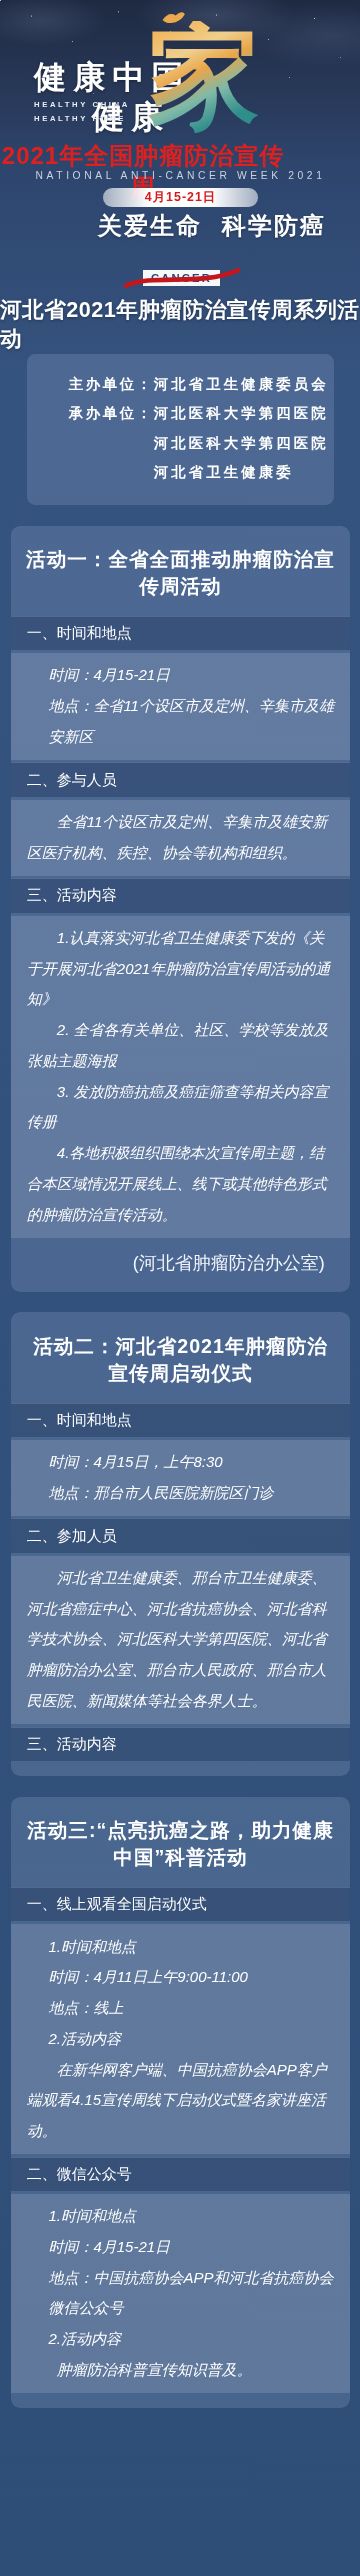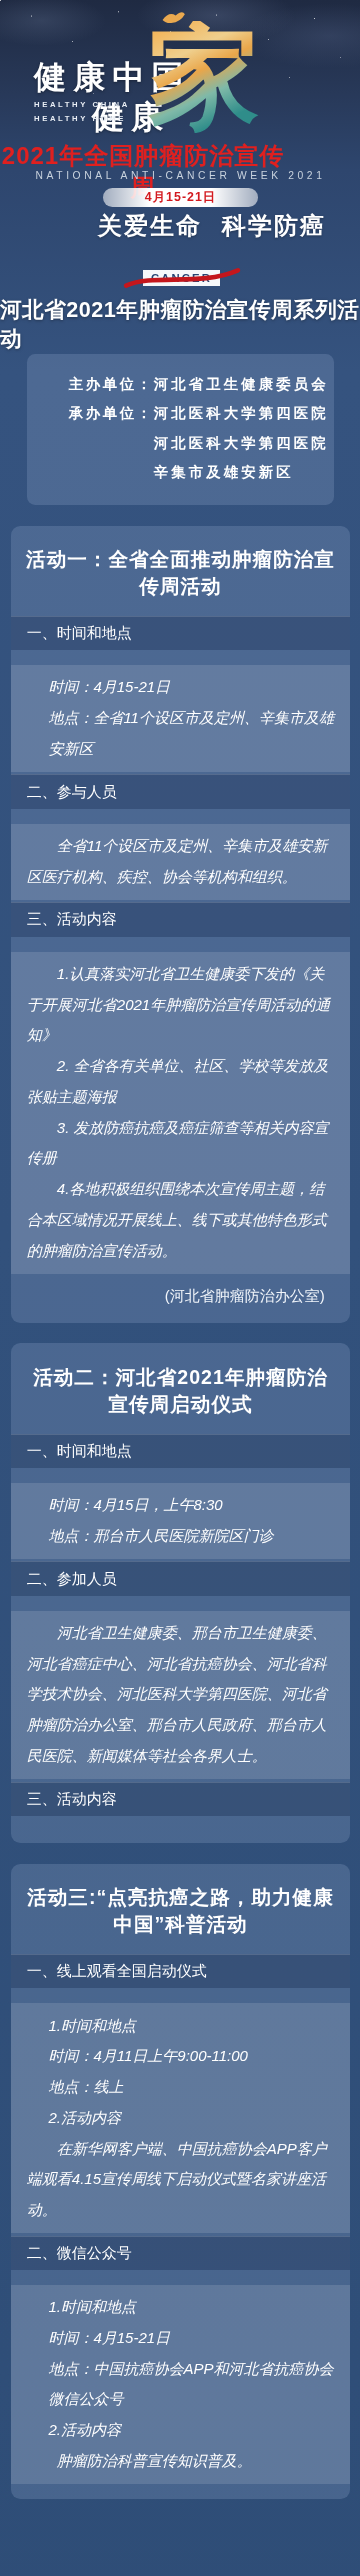--- a/index.html
+++ b/index.html
@@ -35,25 +35,25 @@
   .stamp span{font-size:11.3px;font-weight:bold;color:#274472;letter-spacing:2.1px;}
   .strike{position:absolute;left:123px;top:265px;width:118px;height:27px;pointer-events:none;}
   .series-title{position:absolute;left:0;top:295px;width:361px;font-size:21.6px;font-weight:bold;color:#fff;letter-spacing:0.5px;text-shadow:0 1px 3.1px rgba(0,0,0,.35);}
   
   .org-card{margin:45px 27px 0;border-radius:8.2px;background:rgba(173,197,230,.20);padding:15.5px 5.2px 17.5px;}
   .org-row{display:flex;justify-content:flex-end;font-size:14.4px;color:#fff;line-height:2.05;}
   .org-row .lab{width:98px;text-align:right;letter-spacing:2.6px;font-weight:bold;}
   .org-row .val{width:175px;text-align:left;letter-spacing:3.1px;font-weight:bold;}
   .card{margin:20.6px 11.3px 0;border-radius:9.3px;background:rgba(173,197,230,.20);padding:3.1px 0 12.4px;overflow:hidden;}
   .card-title{padding:17.5px 12.4px 15.5px;text-align:center;font-size:19.6px;font-weight:bold;color:#fff;letter-spacing:1px;}
-  .strip-h{background:rgba(14,34,68,.30);padding:7.2px 0 7.2px 15.5px;font-size:15px;color:#fff;margin-bottom:15px;border-top:0.5px solid rgba(255,255,255,.15);}
+  .strip-h{background:rgba(14,34,68,.30);padding:7.2px 0 7.2px 15.5px;font-size:15px;color:#fff;margin-bottom:3px;border-top:0.5px solid rgba(255,255,255,.15);}
   .strip-c{background:rgba(255,255,255,.13);padding:7.2px 15.5px;font-size:15px;color:#fff;line-height:2.05;margin-bottom:2.6px;font-style:italic;}
   .strip-c .line{padding-left:21.6px;}
   .strip-c .para{text-indent:2em;}
-  .sig{padding:11.3px 25px 4.1px 0;text-align:right;font-size:15px;color:#f2f6fb;}
+  .sig{padding:11.3px 25px 4.1px 0;text-align:right;font-size:18px;color:#f2f6fb;}
 </style>
 </head>
 <body>
 
 <div id="page">
 
   <div class="hero">
     <div class="sky"></div>
     <div class="stars"></div>
     <div class="slogan-cn1">健康中国</div>
@@ -93,21 +93,21 @@
     <div class="org-row">
       <span class="lab">承办单位：</span>
       <span class="val">河北医科大学第四医院</span>
     </div>
     <div class="org-row">
       <span class="lab"></span>
       <span class="val">河北医科大学第四医院</span>
     </div>
     <div class="org-row">
       <span class="lab"></span>
-      <span class="val">辛集市及雄安新区</span>
+      <span class="val">河北省卫生健康委</span>
     </div>
   </div>
 
   <div class="card">
     <div class="card-title">活动一：全省全面推动肿瘤防治宣传周活动</div>
     <div class="strip-h">一、时间和地点</div>
     <div class="strip-c">
       <div class="line">时间：4月15-21日</div>
       <div class="line">地点：全省11个设区市及定州、辛集市及雄安新区</div>
     </div>

